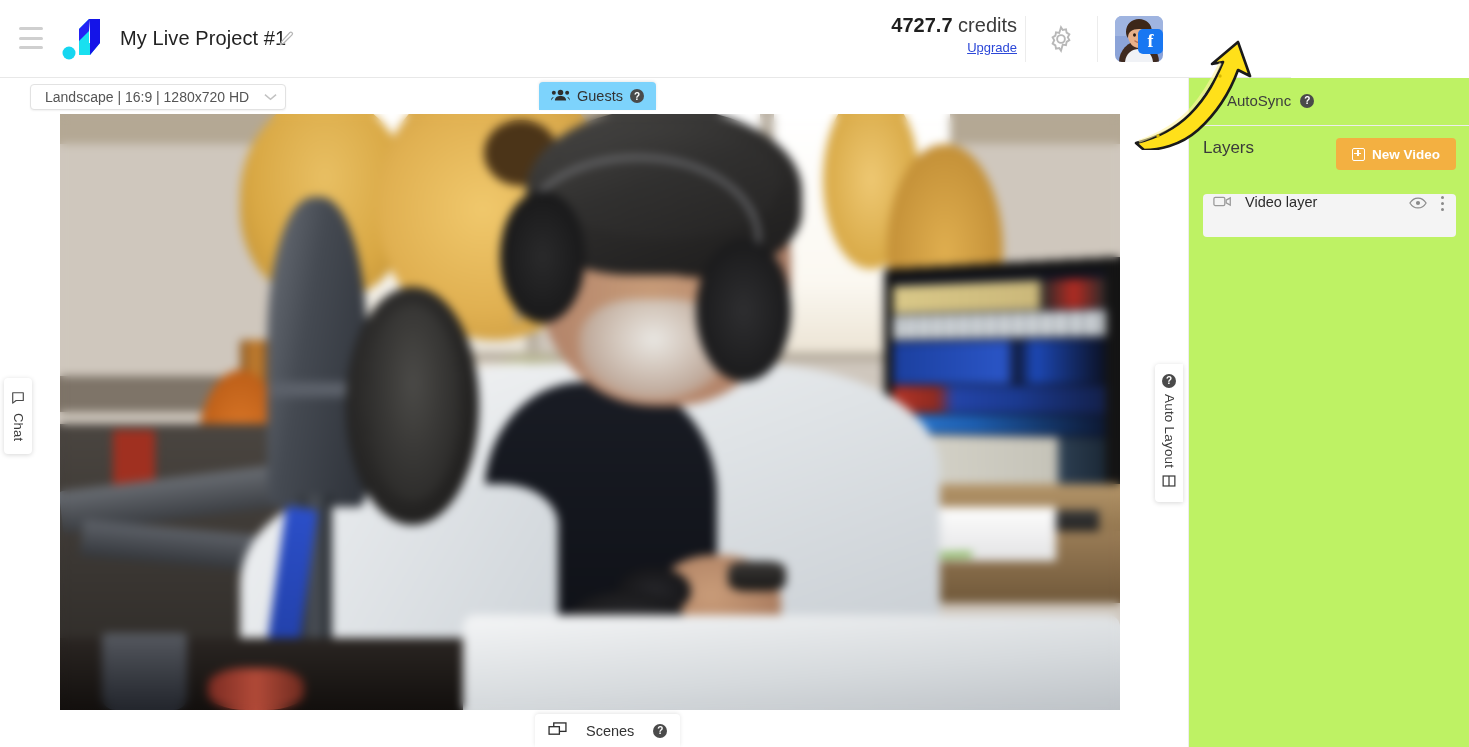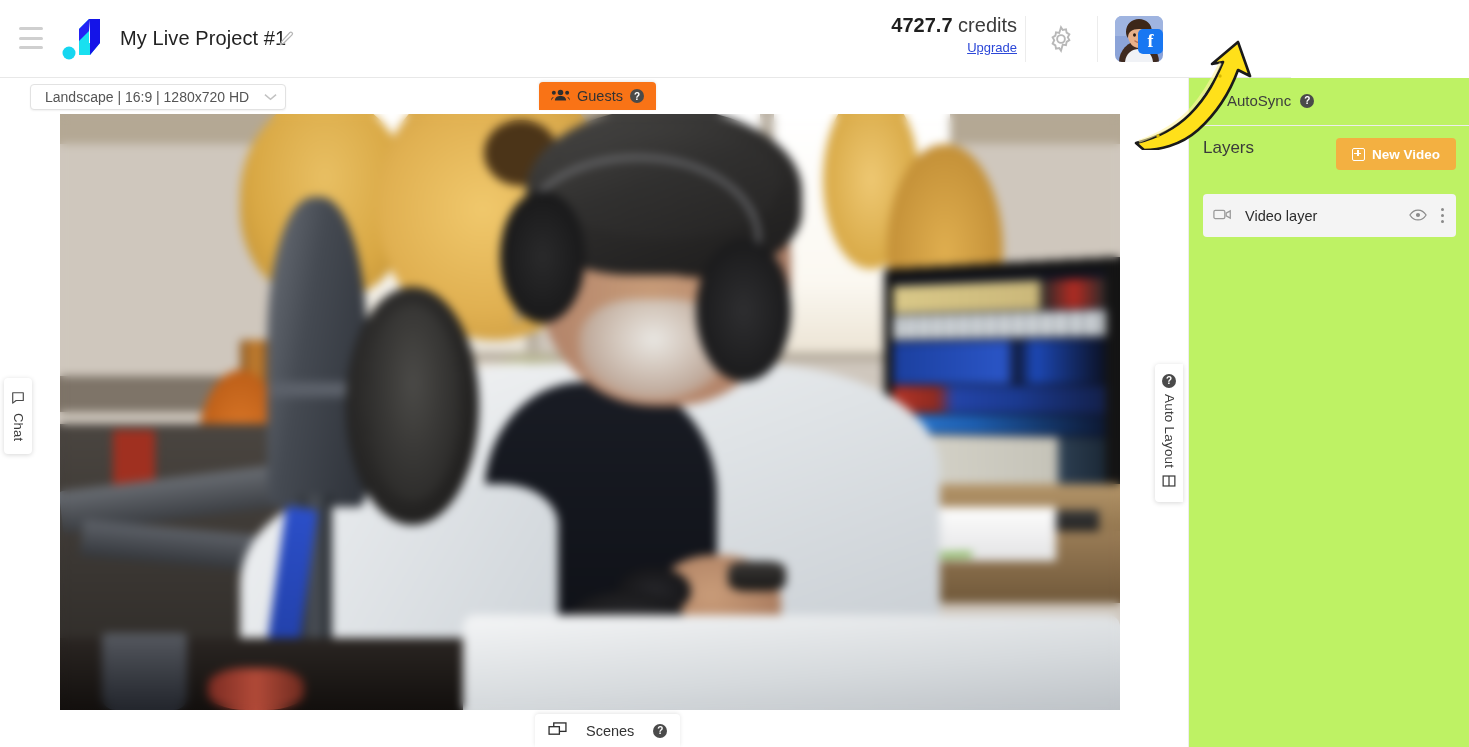--- a/index.html
+++ b/index.html
@@ -86,21 +86,21 @@
     background: #fff; border: 1px solid #e2e2e2; border-radius: 4px;
     display: flex; align-items: center; padding: 0 8px 0 14px;
     font-size: 14px; color: #555; cursor: pointer;
     box-shadow: 0 1px 2px rgba(0,0,0,.06);
   }
   .format-select .caret { margin-left: auto; color: #bdbdbd; font-size: 11px; }
 
   .guests-btn {
     position: absolute; left: 539px; top: 82px;
     height: 28px; padding: 0 12px;
-    background: #f97316; border-radius: 4px 4px 0 0;
+    background: #7dd3fc; border-radius: 4px 4px 0 0;
     display: flex; align-items: center; gap: 7px;
     font-size: 14.5px; color: #333; cursor: pointer;
     box-shadow: 0 -1px 3px rgba(0,0,0,.09);
   }
   .help-dot {
     display: inline-flex; align-items: center; justify-content: center;
     width: 14px; height: 14px; border-radius: 50%;
     background: #4a4a4a; color: #fff; font-size: 10px; font-weight: bold;
     font-family: "Liberation Sans", sans-serif;
   }
@@ -345,21 +345,21 @@
   .plus-sq::before, .plus-sq::after {
     content:''; position:absolute; background:#fff;
   }
   .plus-sq::before { left: 1.5px; top: 4.2px; width: 6.4px; height: 1.6px; }
   .plus-sq::after  { top: 1.5px; left: 4.2px; height: 6.4px; width: 1.6px; }
 
   .layer-row {
     position: absolute; top: 116px; left: 14px;
     width: 253px; height: 43px;
     background: #f4f4f4; border-radius: 4px;
-    display: flex; align-items: center; padding: 0 10px;
+    display: flex; align-items: flex-start; padding: 0 10px;
     cursor: pointer;
   }
   .layer-name { font-size: 14.5px; color: #2c2c2c; margin-left: 12px; }
   .layer-actions { margin-left: auto; display:flex; align-items:center; gap: 12px; }
   .kebab { display:flex; flex-direction:column; gap:3px; cursor:pointer; padding: 2px; }
   .kebab i { width:3px; height:3px; background:#8a8a8a; border-radius:50%; display:block; }
 
   
   .arrow-annot { position: absolute; left: 1128px; top: 40px; width: 150px; height: 110px; pointer-events:none; }
 </style>

